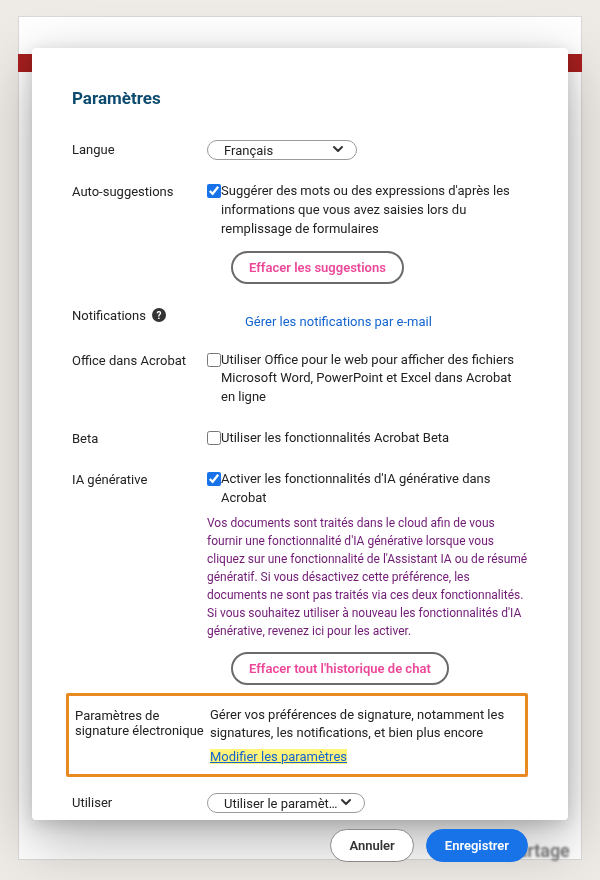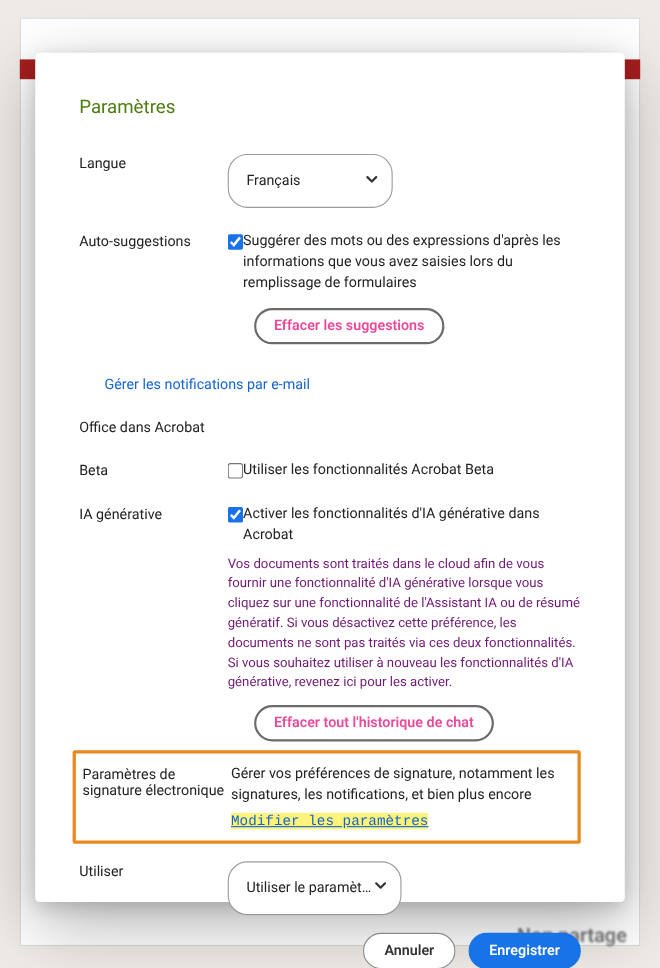--- a/index.html
+++ b/index.html
@@ -37,22 +37,22 @@
     top: 48px; left: 32px; right: 32px; bottom: 60px;
     background: #fff;
     border-radius: 4px;
     box-shadow: 0 20px 60px rgba(0,0,0,0.30), 0 4px 16px rgba(0,0,0,0.15);
     display: flex;
     flex-direction: column;
     padding: 40px 40px 28px 40px;
   }
   .modal-title {
     font-size: 17px;
-    font-weight: 400;
-    color: #4d7c0f;
+    font-weight: 700;
+    color: #0c4a6e;
     margin-bottom: 10px;
   }
   .divider {
     height: 1px;
     background: #d8d8d8;
     margin-bottom: 22px;
   }
   .rows { flex: 1; }
   .row {
     display: flex;
@@ -72,21 +72,21 @@
     color: #222;
   }
   .select {
     display: inline-flex;
     align-items: center;
     justify-content: space-between;
     border: 1px solid #9a9a9a;
     border-radius: 18px;
     padding: 6px 12px 6px 16px;
     min-width: 150px;
-    height: 49px;
+    height: 20px;
     font-size: 13px;
     color: #222;
     cursor: pointer;
     background: #fff;
   }
   .chev-down svg { width: 12px; height: 12px; }
   .cb-line {
     display: flex;
     align-items: flex-start;
   }
@@ -137,21 +137,20 @@
     border: 3px solid #e88a1f;
     border-radius: 2px;
     padding: 10px 8px 10px 0;
     margin: 8px 0 16px -6px;
   }
   .hl-link {
     color: #1464d0;
     text-decoration: underline;
     background: #fff37a;
     cursor: pointer;
-    font-family: Liberation Mono, monospace;
   }
   .footer {
     display: flex;
     justify-content: flex-end;
     gap: 12px;
     margin-top: 8px;
   }
   .btn {
     border-radius: 18px;
     padding: 8px 18px;
@@ -210,29 +209,39 @@
       <div class="ctrl-col">
         <div class="cb-line">
           <input type="checkbox" checked="" style="">
           <span class="desc">Suggérer des mots ou des expressions d'après les informations que vous avez saisies lors du remplissage de formulaires</span>
         </div>
         <div class="pill-btn indent">Effacer les suggestions</div>
       </div>
     </div>
 
     <div class="row">
-      <div class="ctrl-col">
-        <div style="margin-left:23px; margin-top:8px;">
+      <div class="label-col label-flex">
+        <span>Notifications</span>
+        <span class="help-icon">?</span>
+      </div>
+      <div class="ctrl-col">
+        <div style="margin-left:38px; margin-top:8px;">
           <span class="link">Gérer les notifications par e-mail</span>
         </div>
       </div>
     </div>
 
     <div class="row">
       <div class="label-col">Office dans Acrobat</div>
+      <div class="ctrl-col">
+        <div class="cb-line">
+          <input type="checkbox" style="">
+          <span class="desc">Utiliser Office pour le web pour afficher des fichiers Microsoft Word, PowerPoint et Excel dans Acrobat en ligne</span>
+        </div>
+      </div>
     </div>
 
     <div class="row">
       <div class="label-col">Beta</div>
       <div class="ctrl-col">
         <div class="cb-line">
           <input type="checkbox" style="">
           <span class="desc">Utiliser les fonctionnalités Acrobat Beta</span>
         </div>
       </div>

